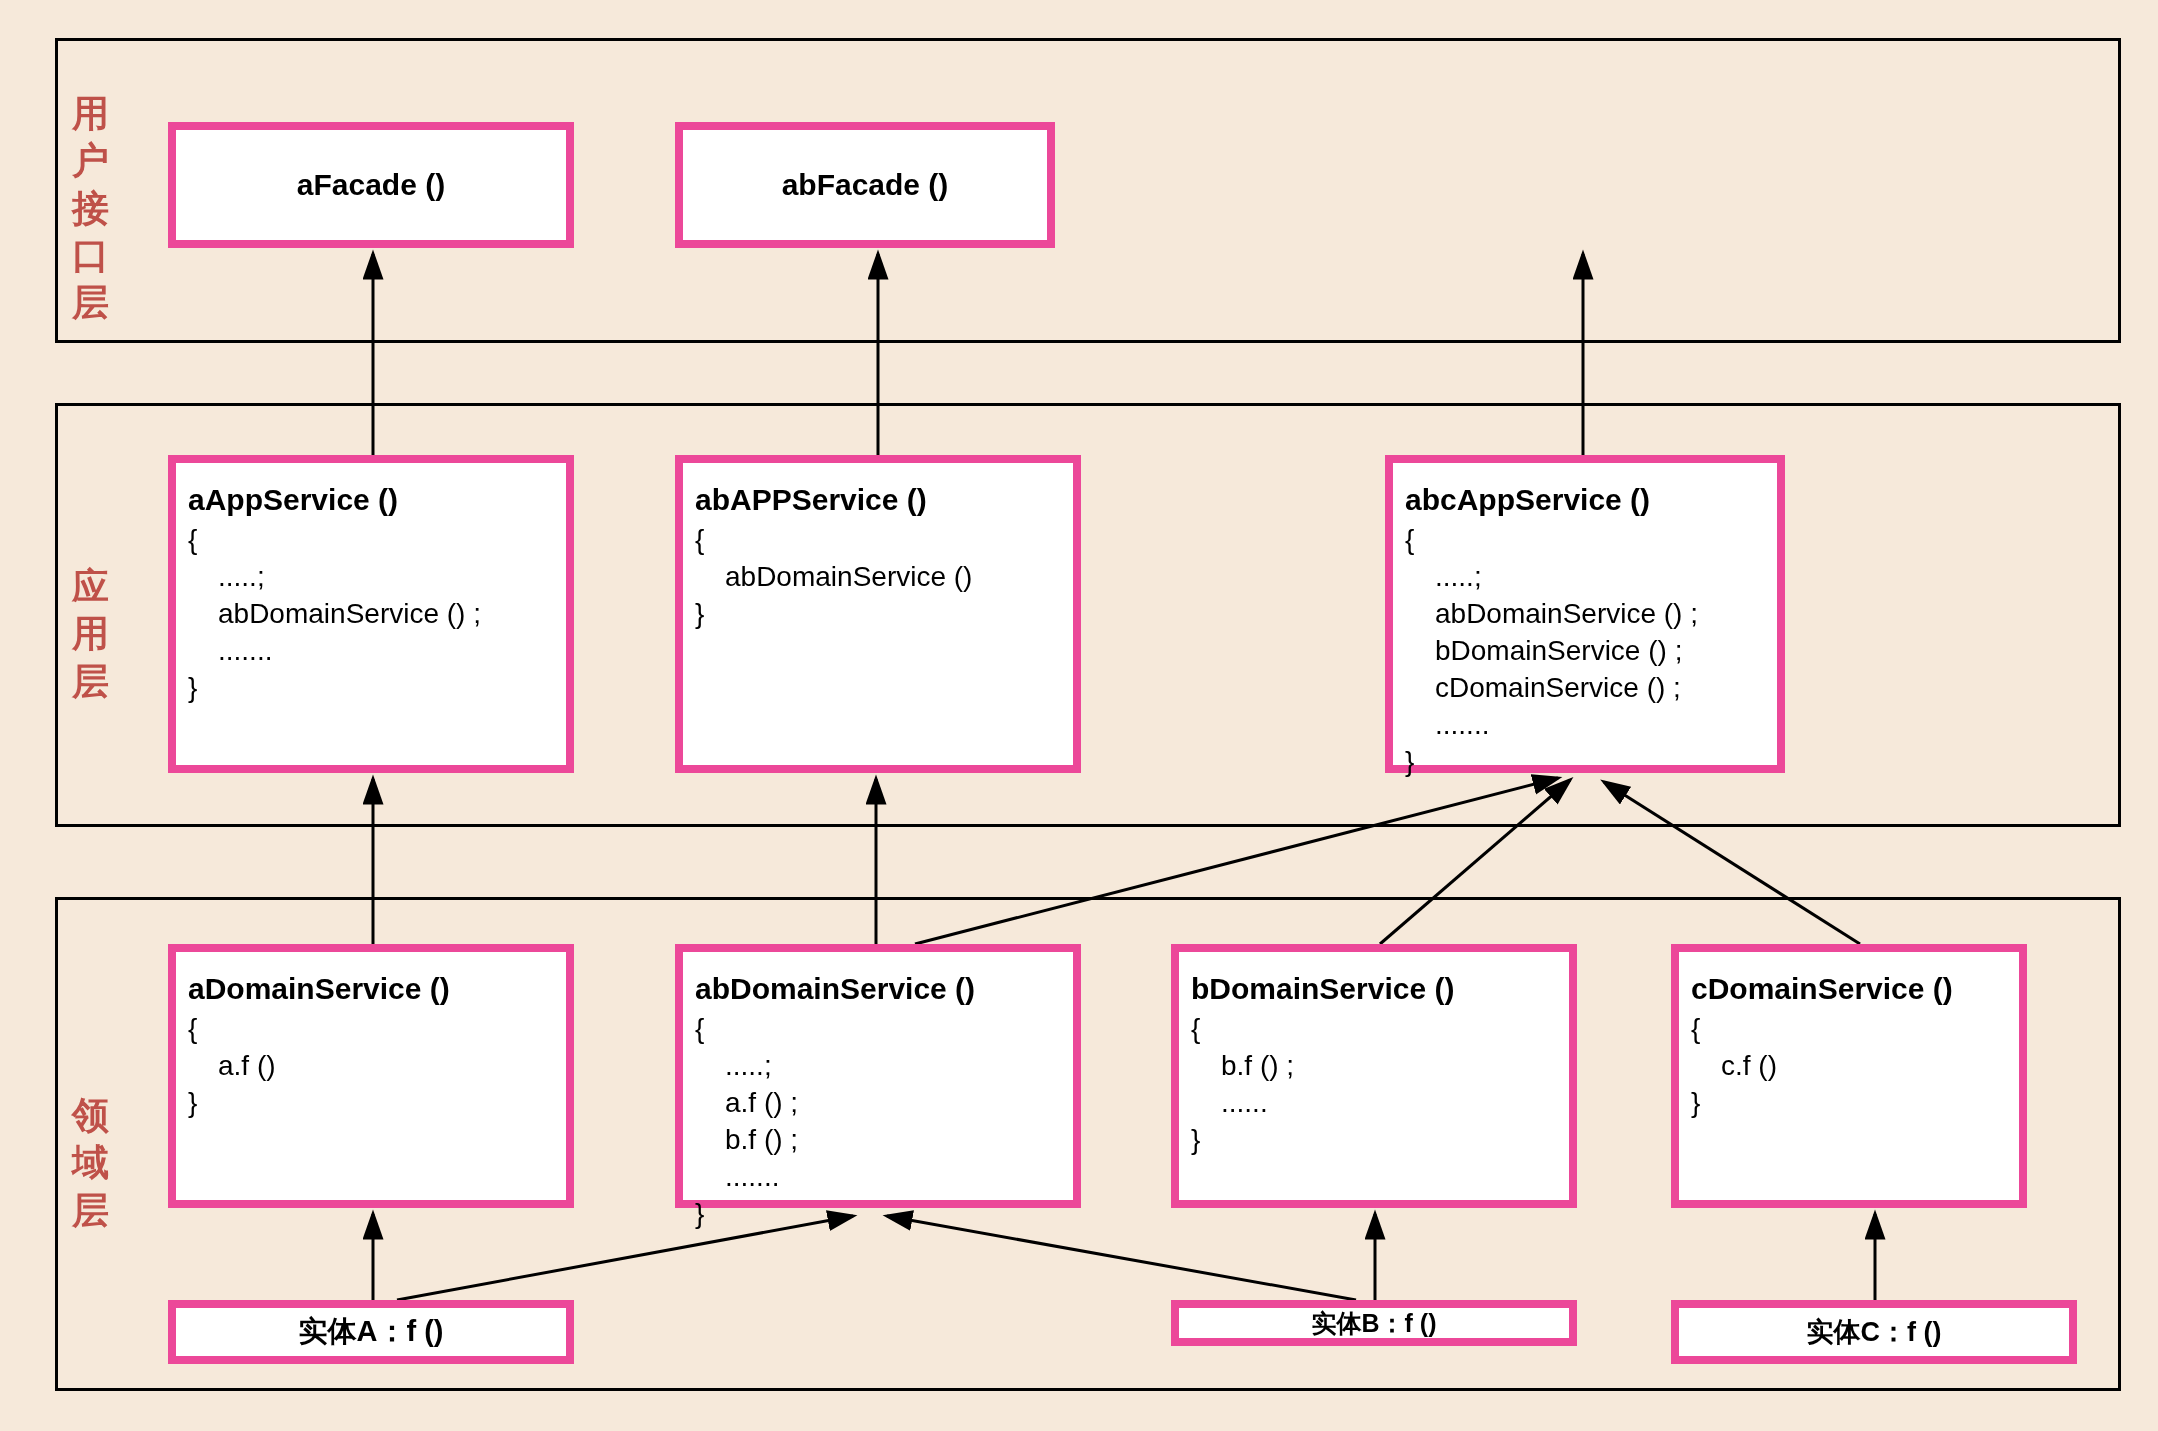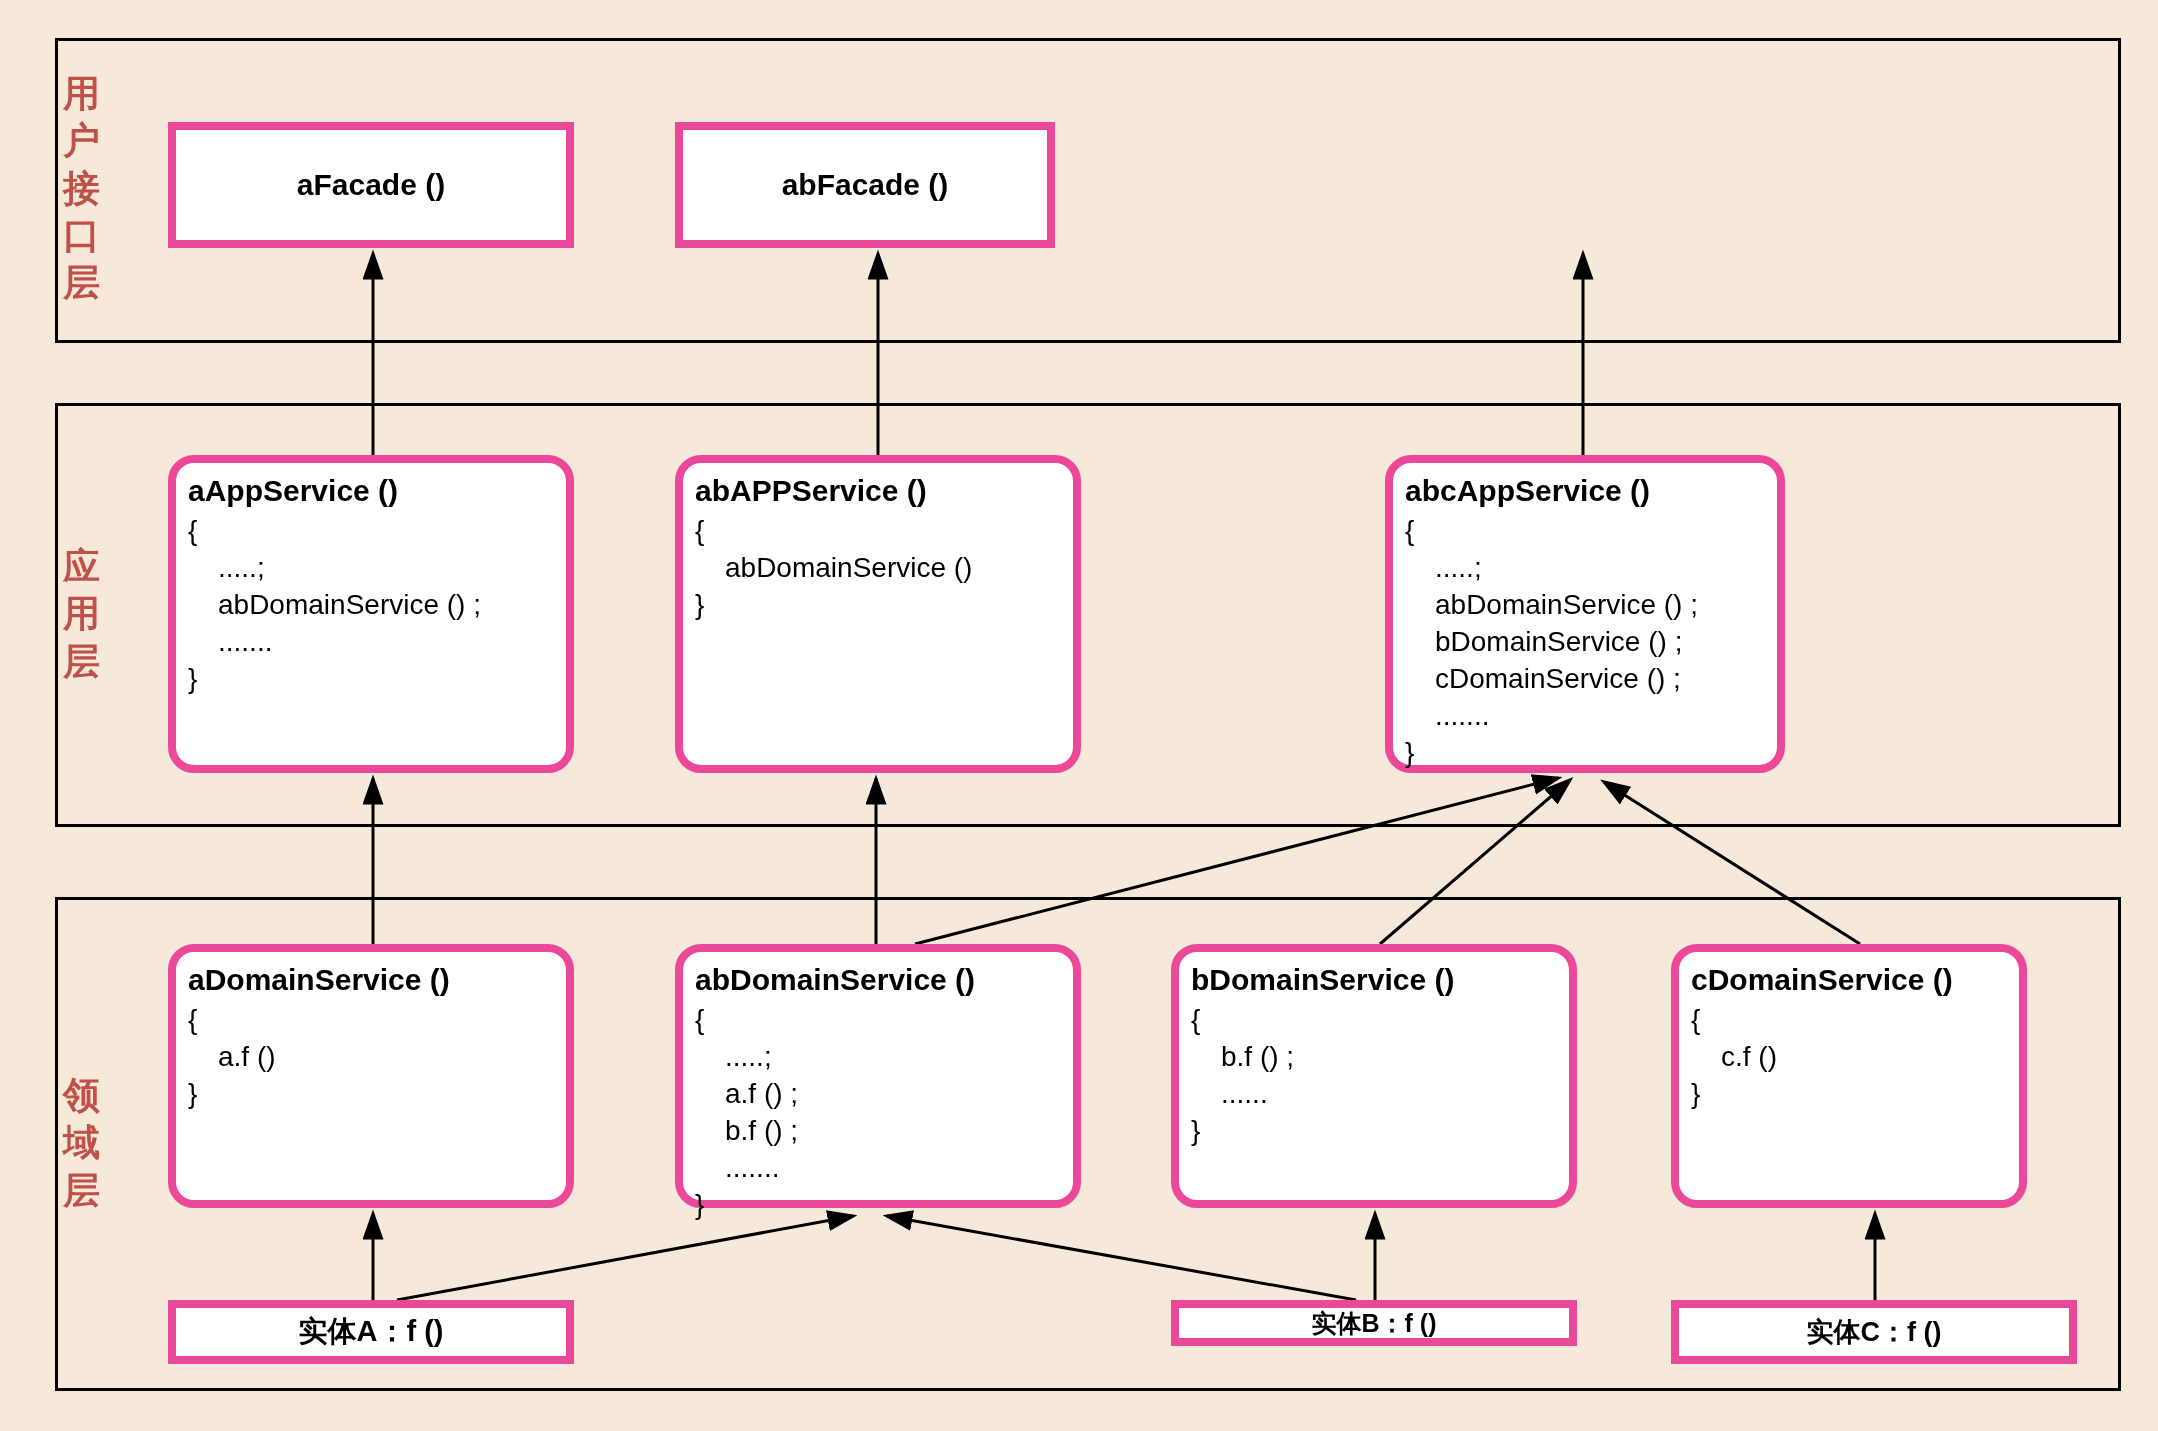--- a/index.html
+++ b/index.html
@@ -4,26 +4,27 @@
 <style>
   html,body{margin:0;padding:0;background:#f6e9da;}
   .canvas{
     position:relative;width:2158px;height:1431px;background:#f6e9da;
     font-family:"Liberation Sans","DejaVu Sans",sans-serif;color:#000;
     overflow:hidden;
   }
   .layer{position:absolute;border:3px solid #000;box-sizing:border-box;}
   .layer-label{
     position:absolute;color:#bf5149;font-weight:bold;font-size:37px;
-    width:46px;line-height:1.28;word-break:break-all;text-align:left;
+    width:46px;line-height:1.28;word-break:break-all;text-align:right;
     letter-spacing:0;
+    margin-top:20px;
   }
   .box{position:absolute;background:#ffffff;border:8px solid #ec4899;box-sizing:border-box;}
   .center-text{display:flex;align-items:center;justify-content:center;font-weight:bold;font-size:30px;}
-  .code{padding:7px 12px;border-radius:26px;}
+  .code{padding:16px 12px;}
   .code .title{font-weight:bold;font-size:30px;line-height:42px;white-space:pre;}
   .code .line{font-size:28px;line-height:37px;white-space:pre;}
   .code .ind{padding-left:30px;}
   svg.arrows{position:absolute;left:0;top:0;pointer-events:none;}
 </style>
 </head>
 <body>
 
 <div class="canvas">
 

